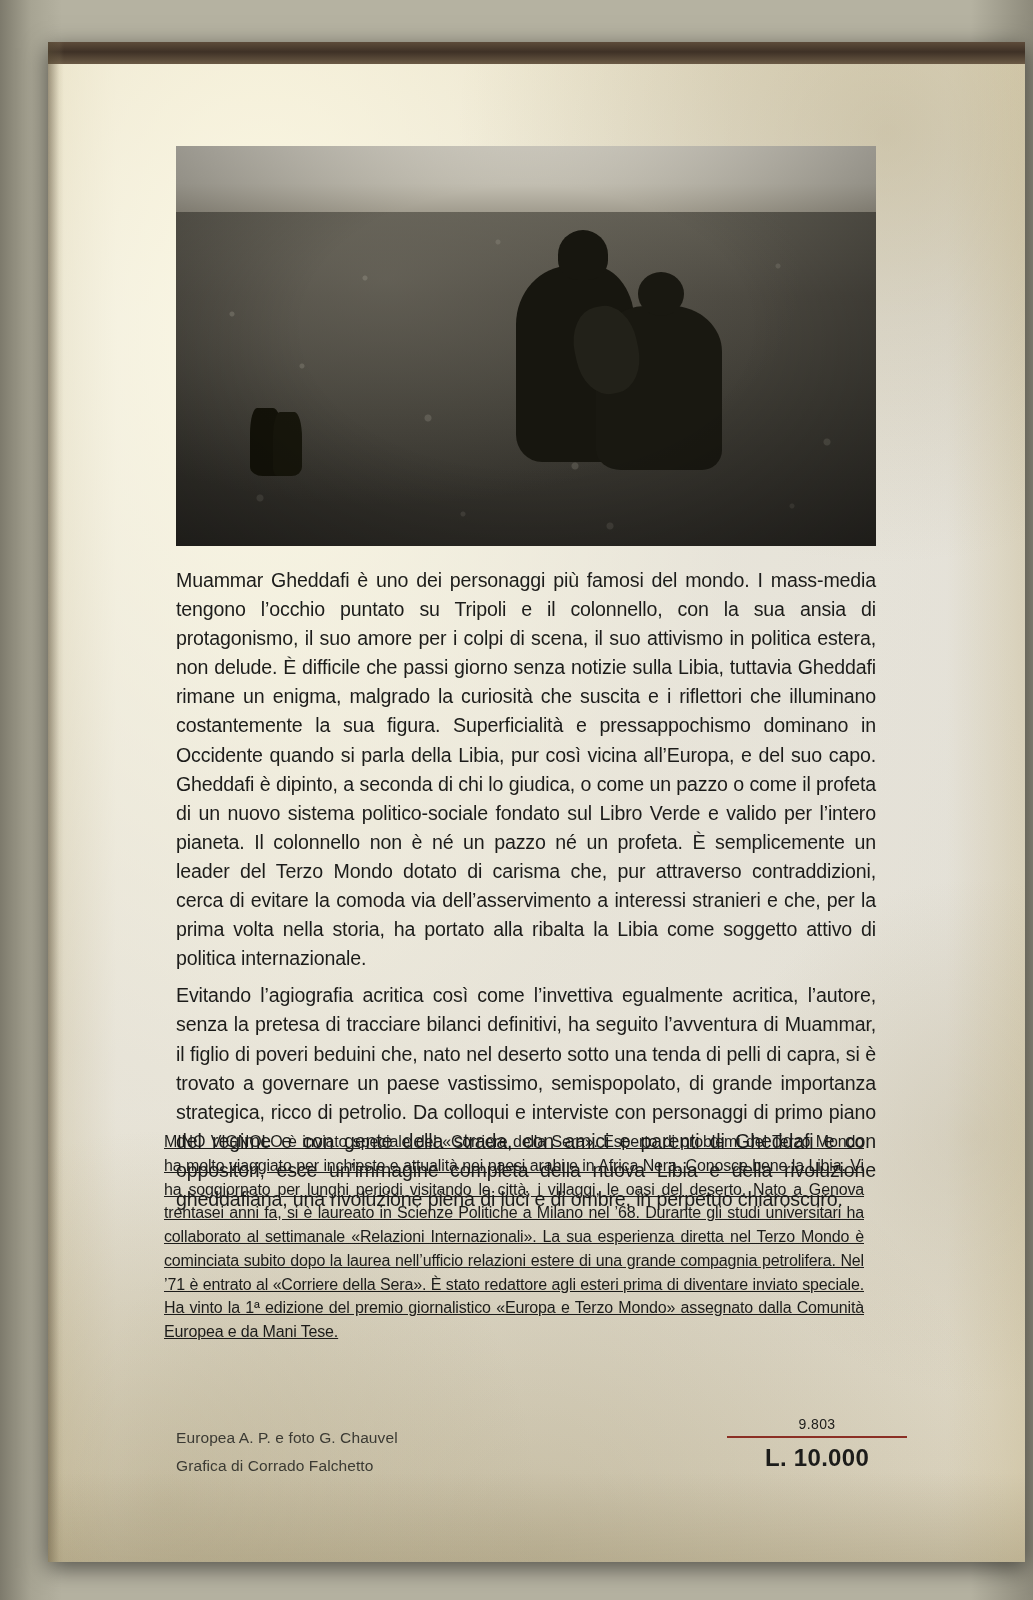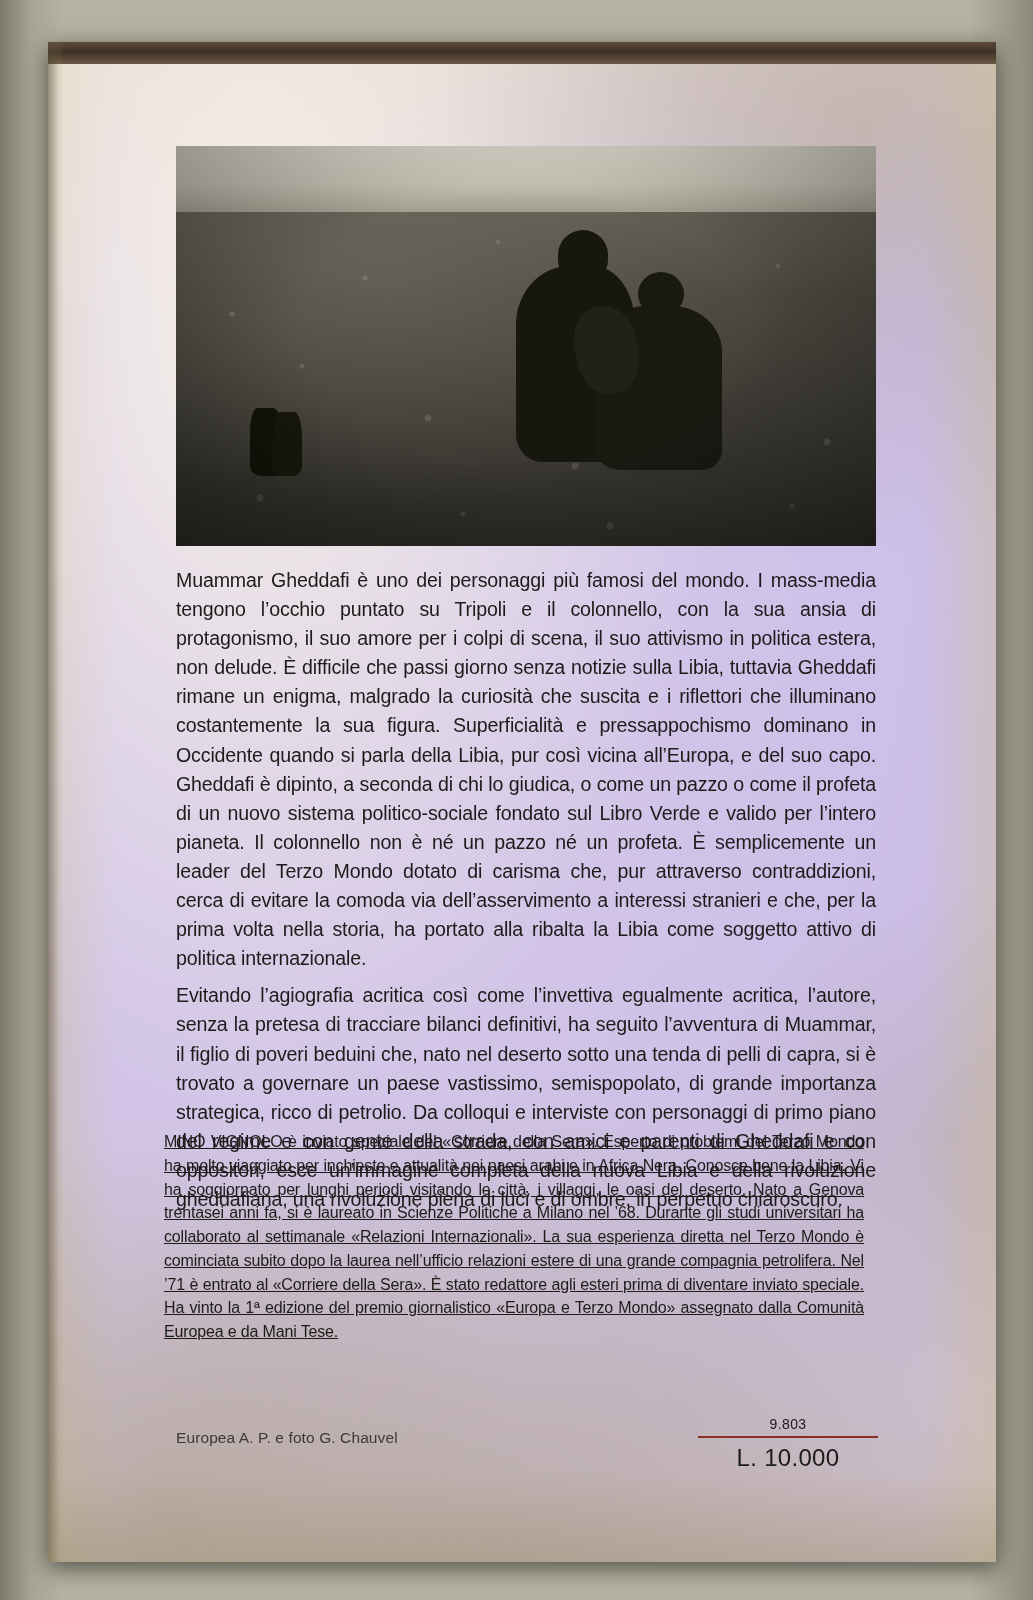--- a/index.html
+++ b/index.html
@@ -30,23 +30,24 @@
       #a09d8d;
   }
 
   
   #book {
     position: absolute;
     left: 48px;
     top: 42px;
     width: 948px;
     height: 1520px;
-    background: #c4b5fd;
+    background: #e5e5e5;
     box-shadow: 0 6px 22px rgba(0,0,0,0.55);
     overflow: hidden;
+    padding-left: 29px;
   }
 
   
   #paper-tint {
     position: absolute;
     inset: 0;
     background:
       radial-gradient(ellipse at 22% 18%, rgba(255,251,228,0.85) 0%, rgba(236,226,194,0.25) 45%, rgba(214,201,163,0.15) 75%),
       linear-gradient(180deg, rgba(231,220,186,0.55) 0%, rgba(238,229,199,0.1) 18%, rgba(233,222,188,0.15) 70%, rgba(206,192,154,0.55) 100%),
       linear-gradient(90deg, rgba(180,168,132,0.45) 0%, rgba(236,226,194,0) 7%, rgba(236,226,194,0) 92%, rgba(197,184,147,0.5) 100%);
@@ -187,21 +188,21 @@
     letter-spacing: .4px;
     padding-bottom: 3px;
   }
   #price-rule {
     height: 2px;
     background: #8b2f24;
     margin: 1px 0 6px 0;
   }
   #price {
     font-size: 24px;
-    font-weight: 400;
+    font-weight: 700;
     letter-spacing: .3px;
   }
 
   
   #bottom-shade {
     position: absolute; left: 0; bottom: 0; width: 100%; height: 90px;
     background: linear-gradient(180deg, rgba(150,138,104,0) 0%, rgba(150,138,104,0.35) 100%);
     pointer-events: none;
   }
 </style>
@@ -237,20 +238,21 @@
       <p>Muammar Gheddafi è uno dei personaggi più famosi del mondo. I mass-media tengono l’occhio puntato su Tripoli e il colonnello, con la sua ansia di protagonismo, il suo amore per i colpi di scena, il suo attivismo in politica estera, non delude. È difficile che passi giorno senza notizie sulla Libia, tuttavia Gheddafi rimane un enigma, malgrado la curiosità che suscita e i riflettori che illuminano costantemente la sua figura. Superficialità e pressappochismo dominano in Occidente quando si parla della Libia, pur così vicina all’Europa, e del suo capo. Gheddafi è dipinto, a seconda di chi lo giudica, o come un pazzo o come il profeta di un nuovo sistema politico-sociale fondato sul Libro Verde e valido per l’intero pianeta. Il colonnello non è né un pazzo né un profeta. È semplicemente un leader del Terzo Mondo dotato di carisma che, pur attraverso contraddizioni, cerca di evitare la comoda via dell’asservimento a interessi stranieri e che, per la prima volta nella storia, ha portato alla ribalta la Libia come soggetto attivo di politica internazionale.</p>
       <p>Evitando l’agiografia acritica così come l’invettiva egualmente acritica, l’autore, senza la pretesa di tracciare bilanci definitivi, ha seguito l’avventura di Muammar, il figlio di poveri beduini che, nato nel deserto sotto una tenda di pelli di capra, si è trovato a governare un paese vastissimo, semispopolato, di grande importanza strategica, ricco di petrolio. Da colloqui e interviste con personaggi di primo piano del regime e con gente della strada, con amici e parenti di Gheddafi e con oppositori, esce un’immagine completa della nuova Libia e della rivoluzione gheddafiana, una rivoluzione piena di luci e di ombre, in perpetuo chiaroscuro.</p>
     </div>
 
     <div id="author-note">
       <p>MINO VIGNOLO è inviato speciale del «Corriere della Sera». Esperto di problemi del Terzo Mondo ha molto viaggiato per inchieste e attualità nei paesi arabi e in Africa Nera. Conosce bene la Libia. Vi ha soggiornato per lunghi periodi visitando le città, i villaggi, le oasi del deserto. Nato a Genova trentasei anni fa, si è laureato in Scienze Politiche a Milano nel ’68. Durante gli studi universitari ha collaborato al settimanale «Relazioni Internazionali». La sua esperienza diretta nel Terzo Mondo è cominciata subito dopo la laurea nell’ufficio relazioni estere di una grande compagnia petrolifera. Nel ’71 è entrato al «Corriere della Sera». È stato redattore agli esteri prima di diventare inviato speciale. Ha vinto la 1ª edizione del premio giornalistico «Europa e Terzo Mondo» assegnato dalla Comunità Europea e da Mani Tese.</p>
     </div>
 
     <div id="credits">
       <div>Europea A. P. e foto G. Chauvel</div>
+      <div>Grafica di Corrado Falchetto</div>
     </div>
 
     <div id="price-box">
       <div id="code-no">9.803</div>
       <div id="price-rule"></div>
       <div id="price">L. 10.000</div>
     </div>
 
     <div id="bottom-shade"></div>
   </div>

